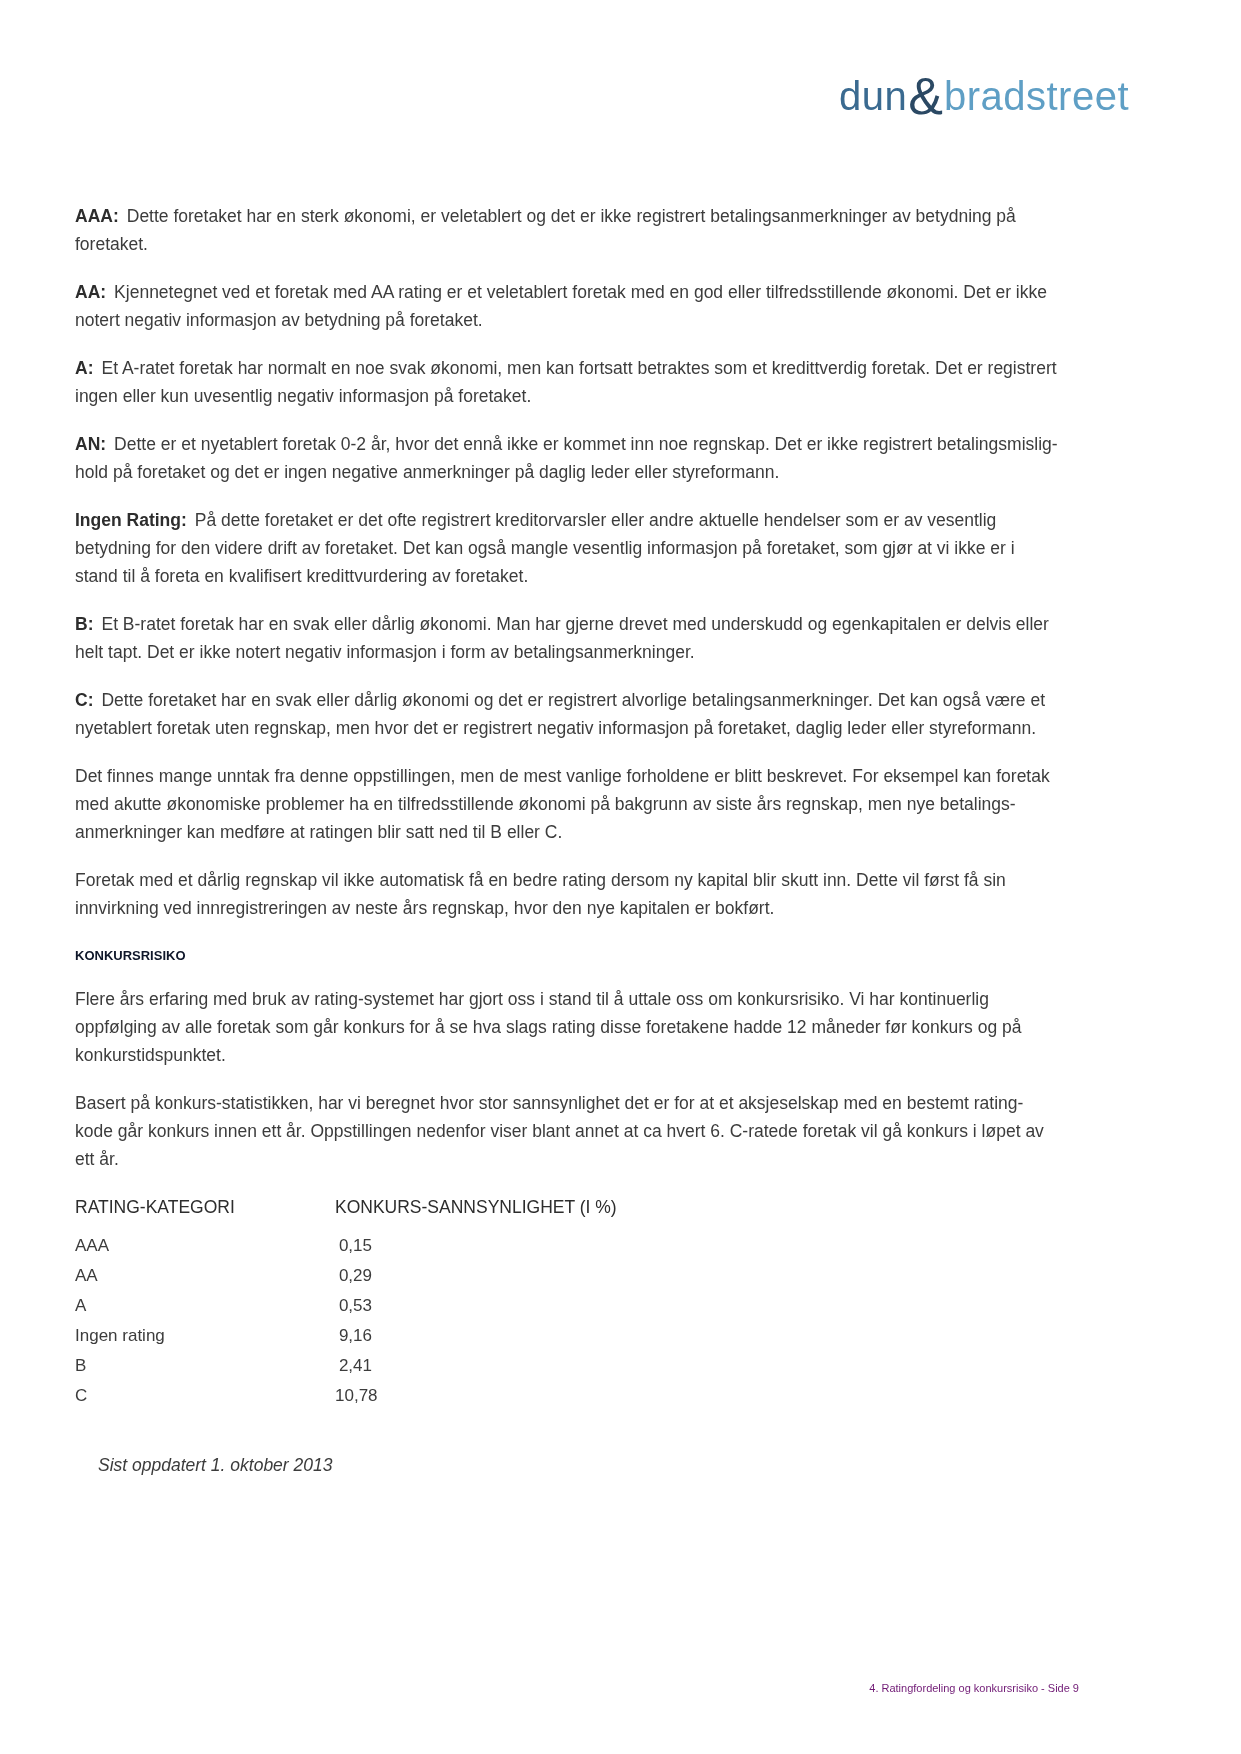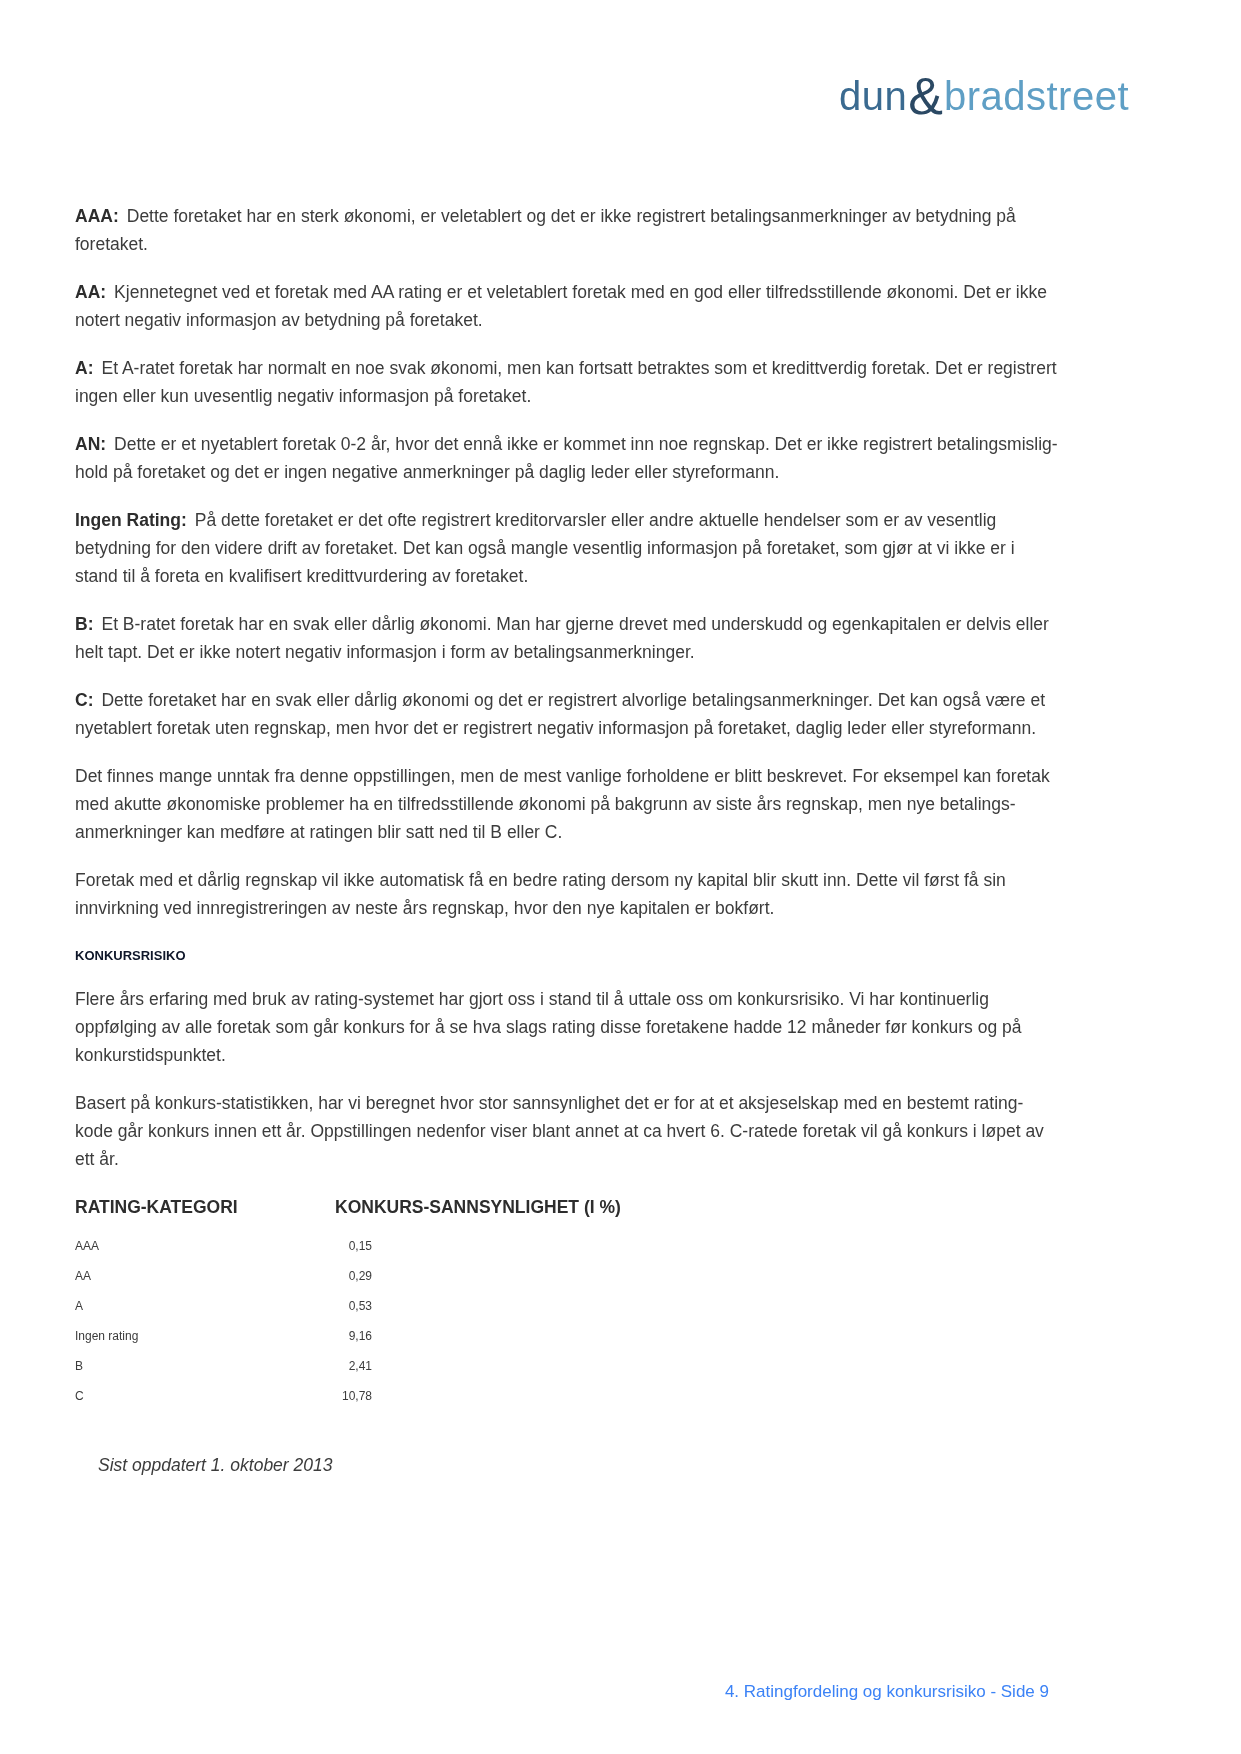--- a/index.html
+++ b/index.html
@@ -34,32 +34,32 @@
   }
   .para .lead { font-weight: bold; color: #2d2d2d; margin-right: 8px; }
   .section-heading {
     font-size: 13px; font-weight: bold; color: #0f172a;
     line-height: 28px; margin: 0;
   }
   .para.tight { margin-top: 15px; }
 
   
   .rating-table { margin-top: 8px; }
-  .thead { display: flex; font-weight: bold; color: #2d2d2d; font-size: 17.5px; line-height: 28px; margin-bottom: 10px; }
+  .thead { display: flex; font-weight: normal; color: #2d2d2d; font-size: 17.5px; line-height: 28px; margin-bottom: 10px; }
   .thead .c1 { width: 260px; }
-  .trow { display: flex; font-size: 12px; line-height: 30px; }
+  .trow { display: flex; font-size: 17px; line-height: 30px; }
   .trow .c1 { width: 260px; }
   .trow .c2 { width: 37px; text-align: right; }
 
   .note { font-style: italic; font-size: 17.5px; line-height: 28px; margin-top: 40px; margin-left: 23px; }
 
   .footer {
     position: absolute;
-    top: 1682px; right: 192px;
-    font-size: 17px; color: #3b82f6;
+    top: 1682px; right: 162px;
+    font-size: 11px; color: #701a75;
     white-space: nowrap;
   }
 </style>
 </head>
 <body>
 
 <div class="page">
 
   <div class="logo">
     <span class="w1">dun</span>

